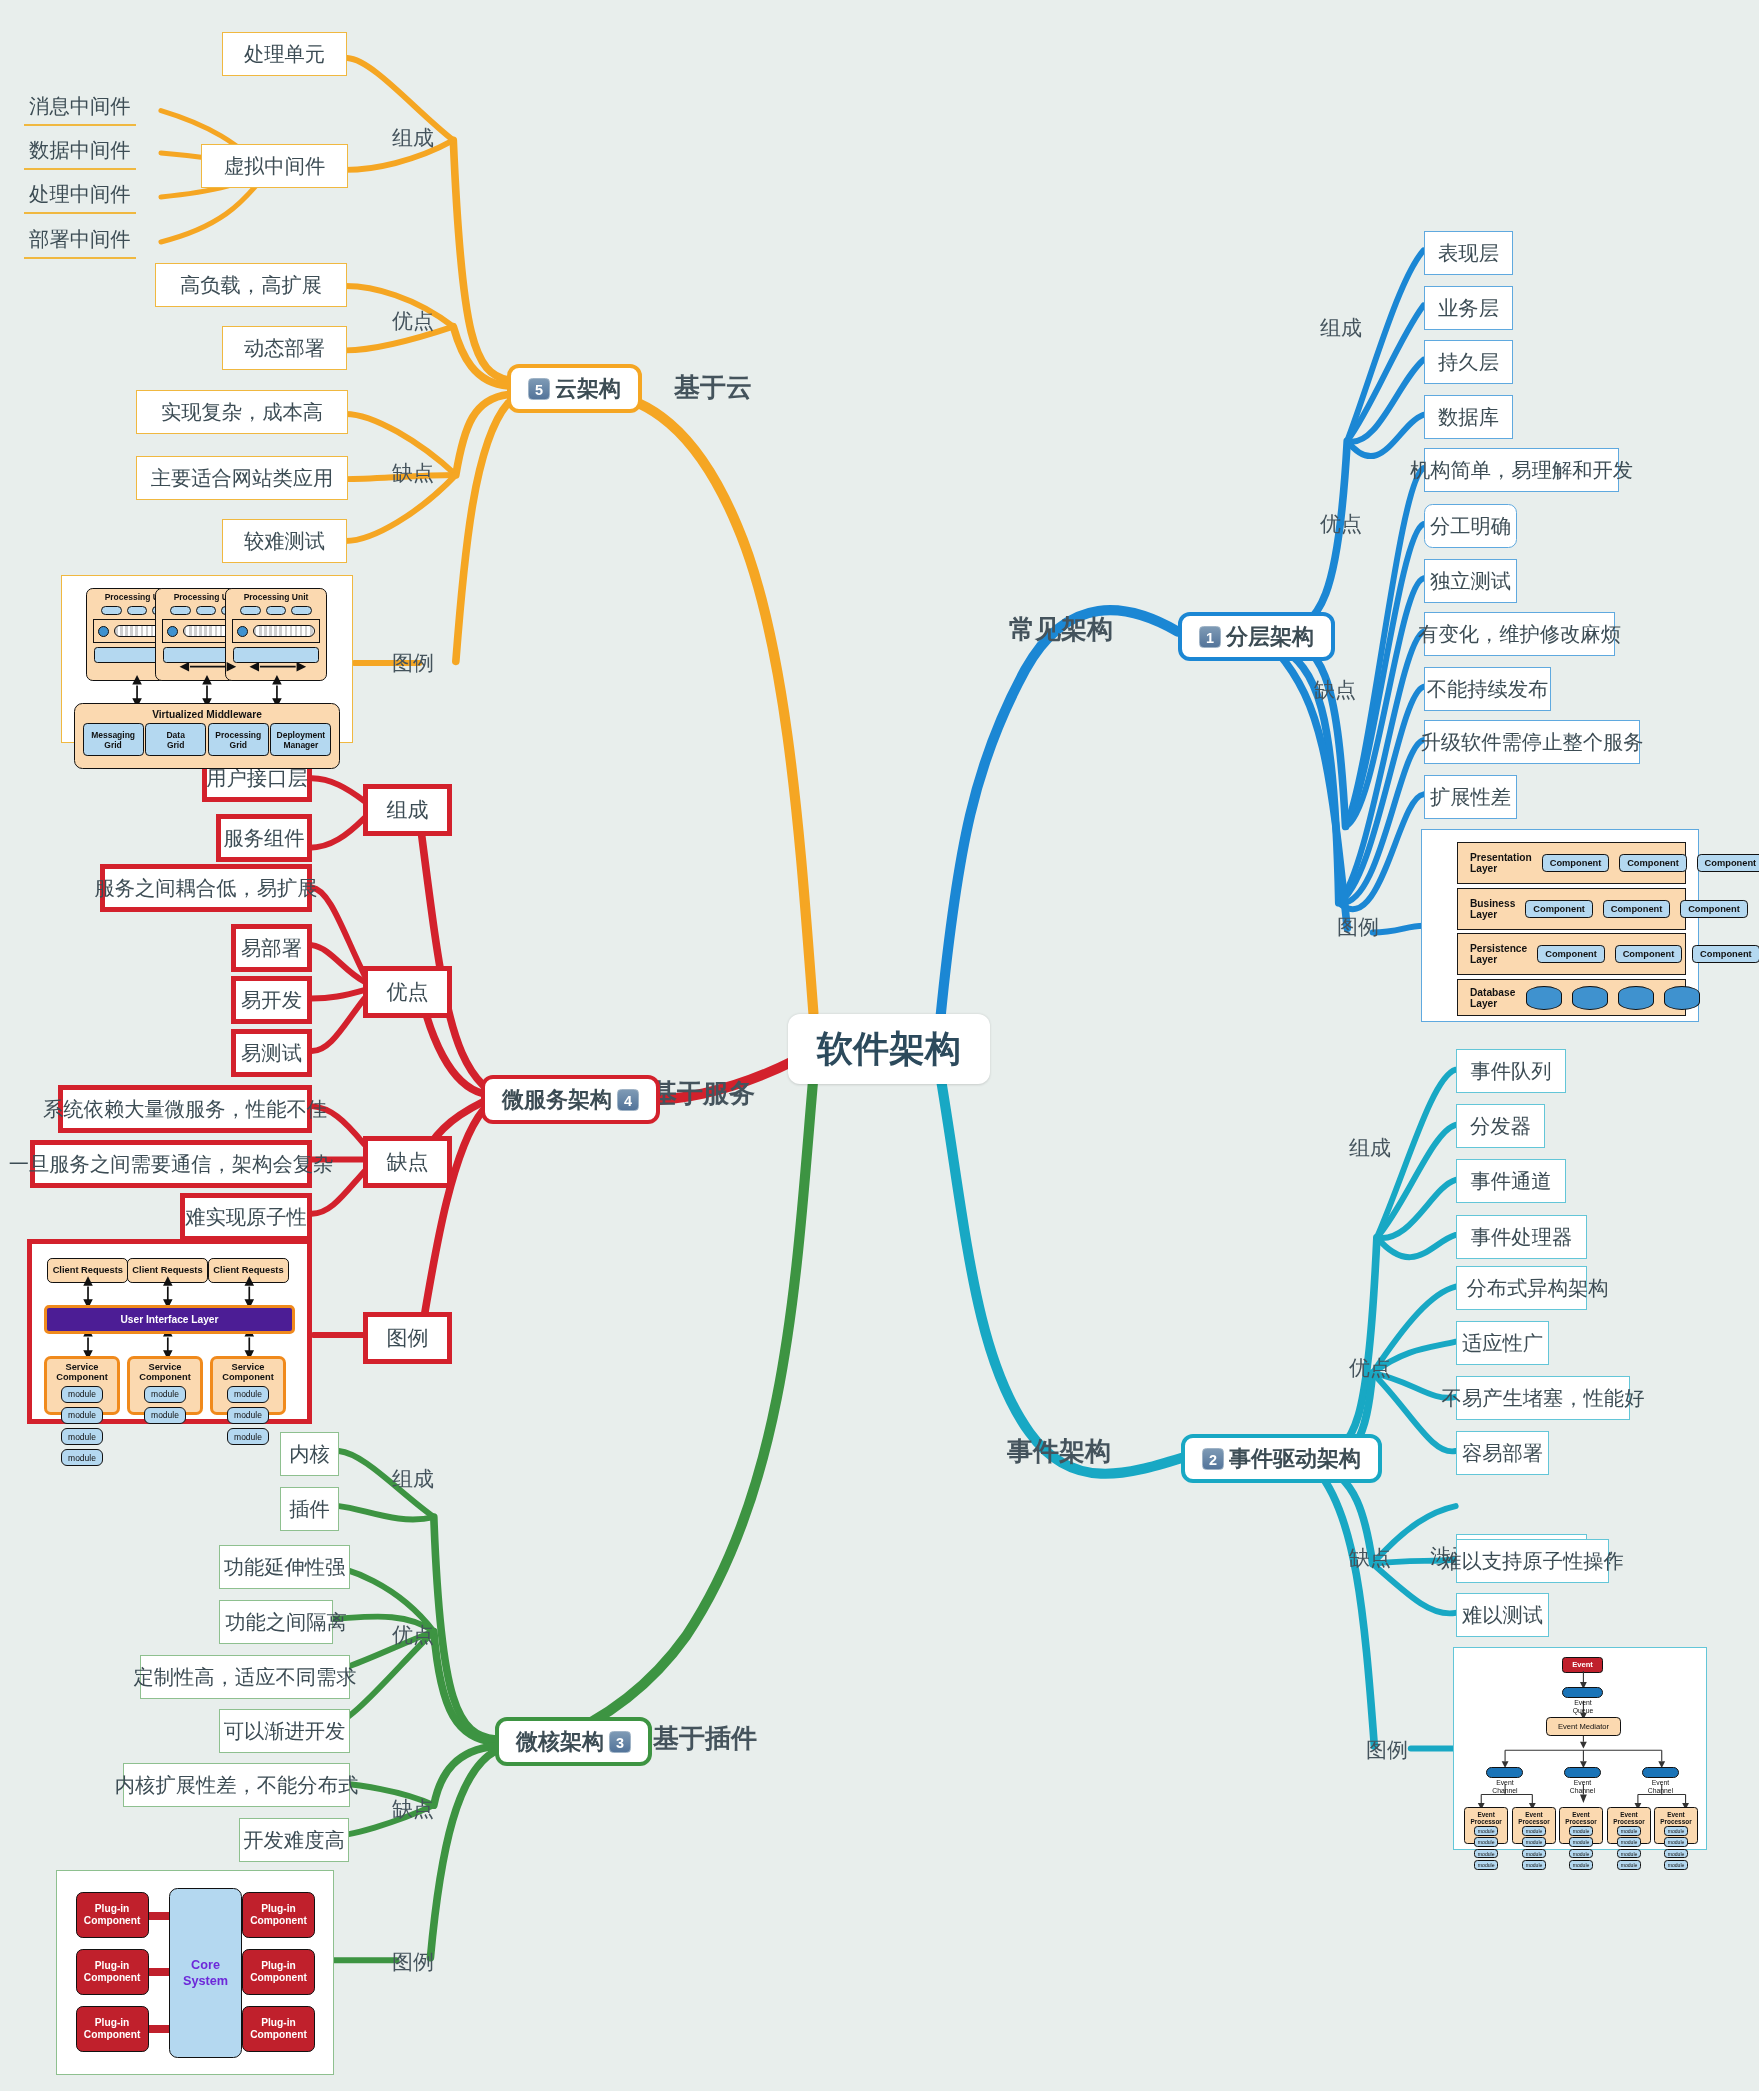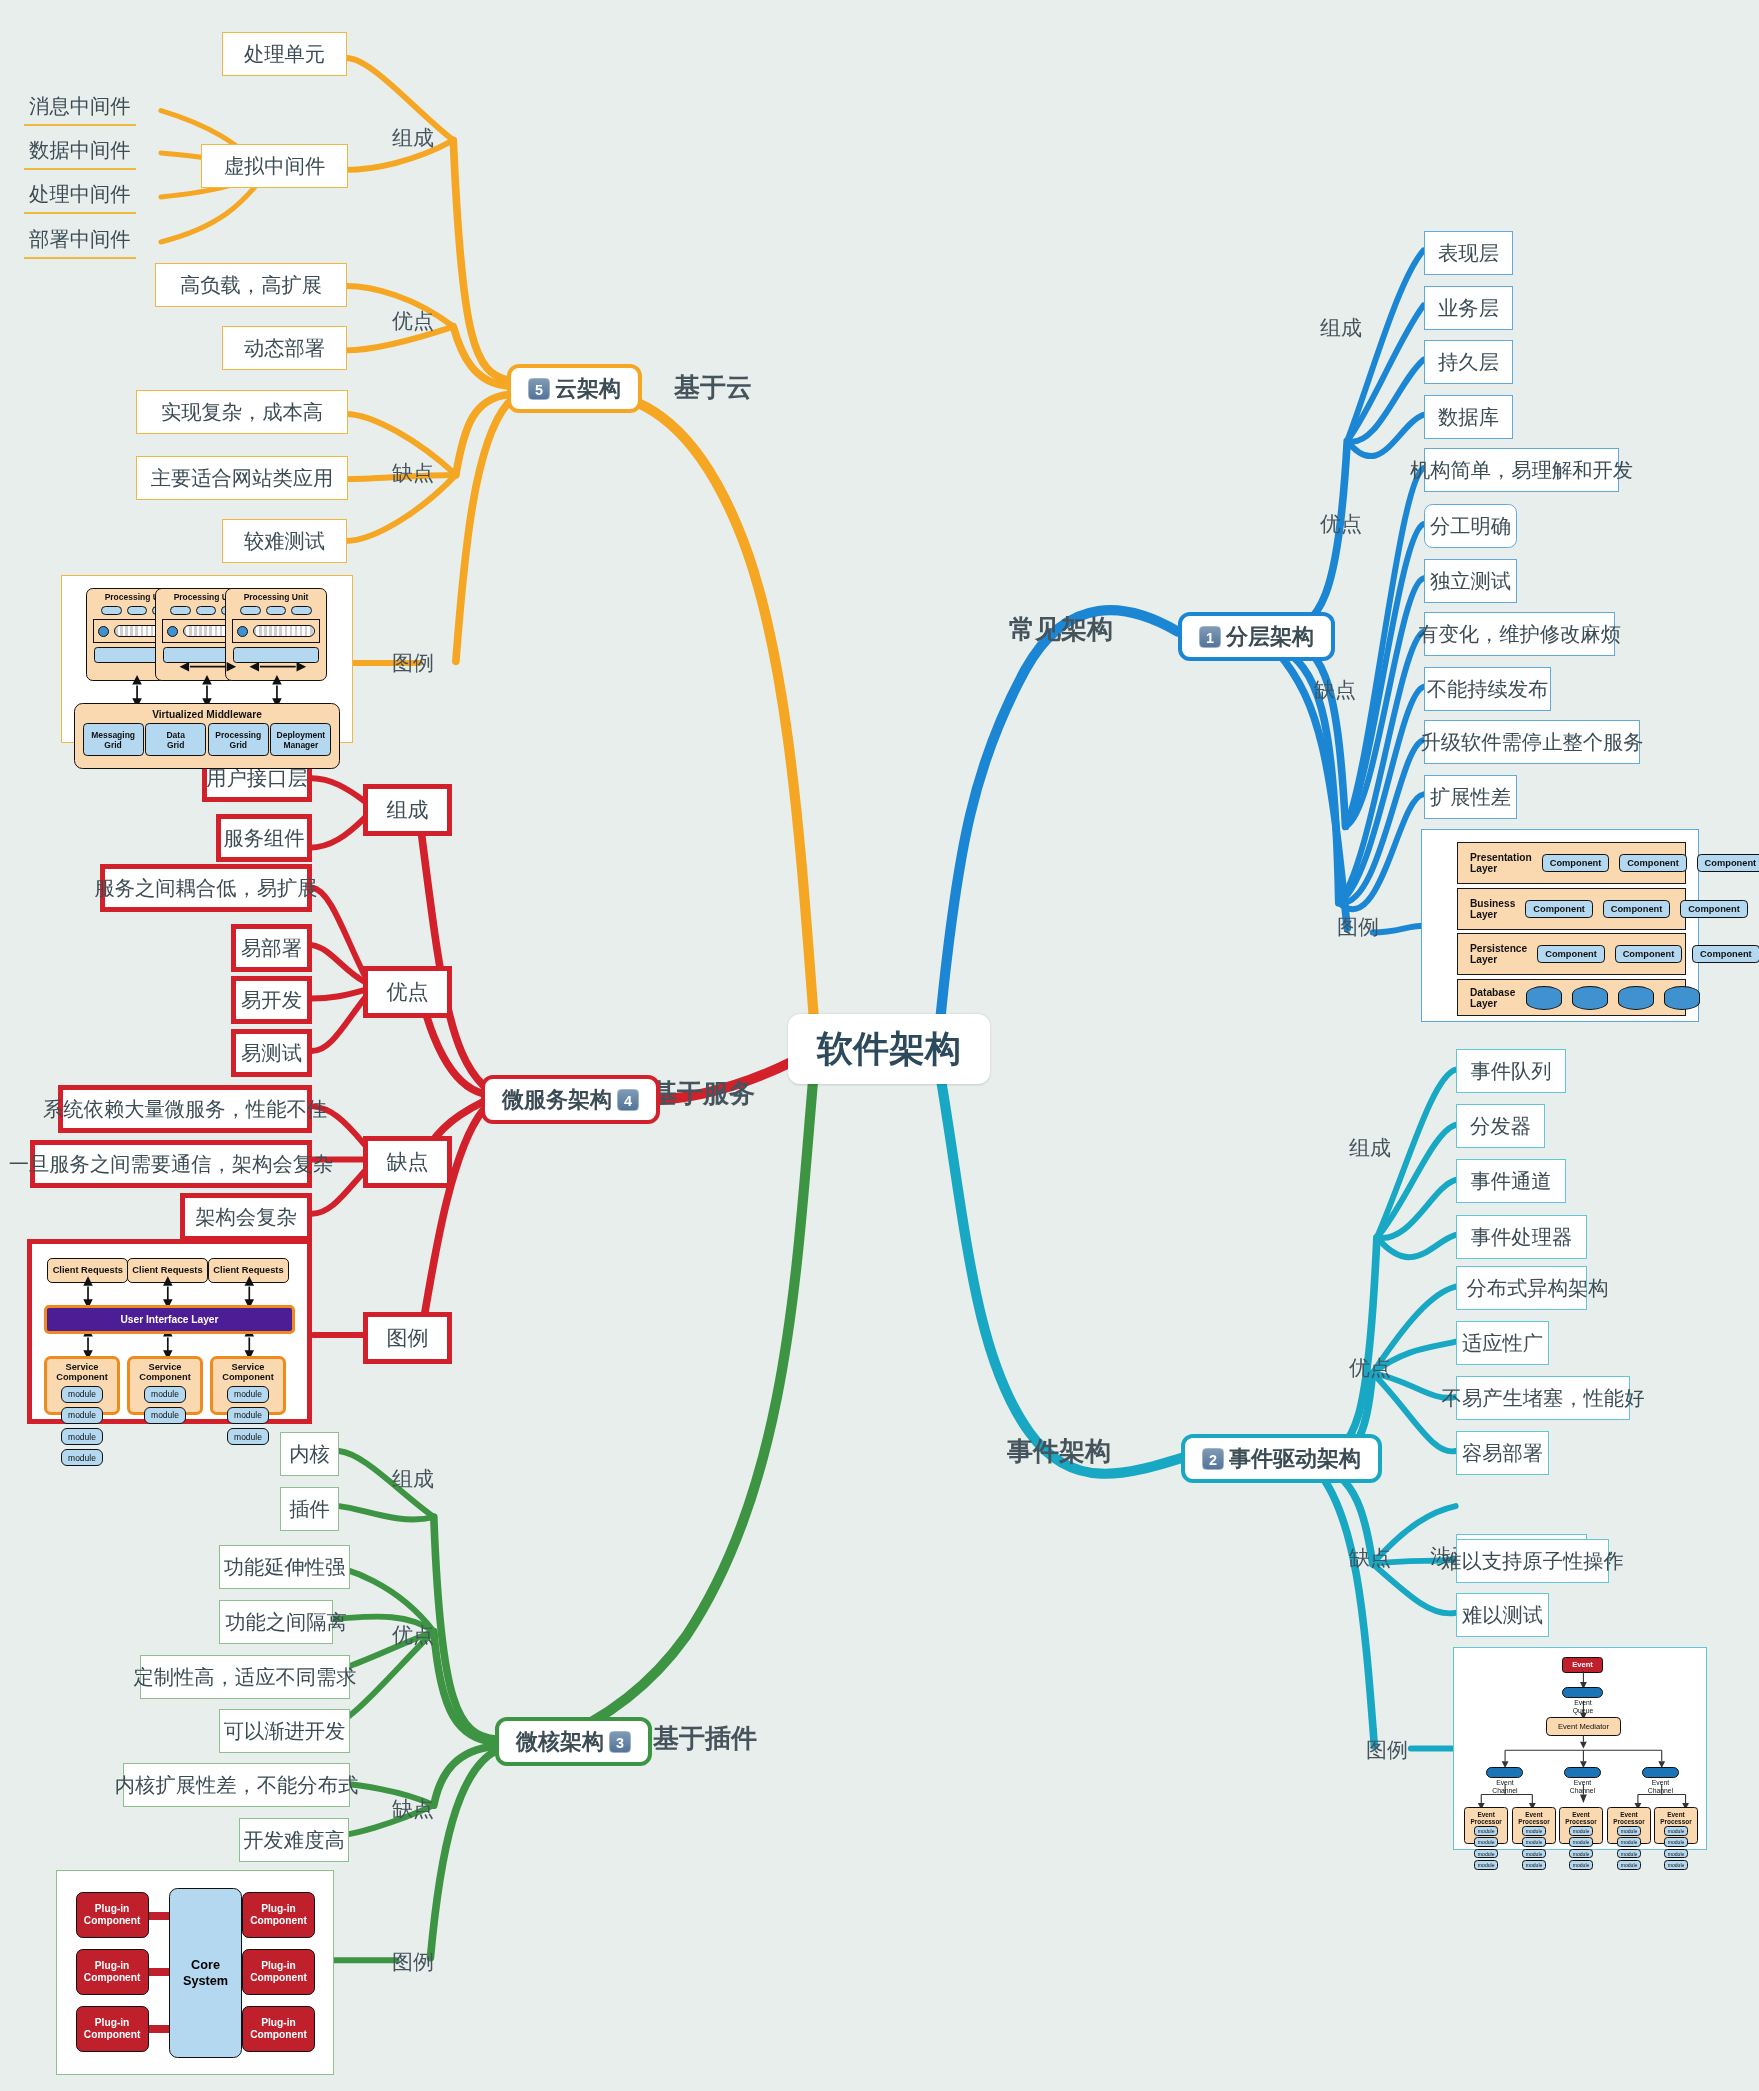--- a/index.html
+++ b/index.html
@@ -112,21 +112,21 @@
   .sc .mods { display:flex; flex-wrap:wrap; gap:4.2px; justify-content:center; padding:0 5.1px 5.1px; }
   .mod { background:#b4d8f0; border:0.8px solid #111; border-radius:6px; font-size:8.5px;
          padding:2.5px 6px; color:#111; }
 
   
   .plug { position:absolute; width:73px; height:46px; background:#c0202c; border:1.7px solid #111;
           border-radius:6.8px; color:#fff; font-size:10.2px; font-weight:bold; line-height:1.2;
           display:flex; align-items:center; justify-content:center; text-align:center; }
   .core { position:absolute; background:#b4d8f0; border:1.7px solid #111; border-radius:8.5px;
           font-size:12.7px; font-weight:bold; text-align:center; line-height:1.3;
-          display:flex; align-items:center; justify-content:center; color:#000000; }
+          display:flex; align-items:center; justify-content:center; color:#6d28d9; }
   .wire { position:absolute; background:#c0202c; height:7.6px; }
 
   
   .ev { position:absolute; background:#c0202c; border:0.8px solid #111; border-radius:3.4px;
         color:#fff; font-size:7.6px; font-weight:bold; text-align:center; padding:2.5px 0; }
   .queue { position:absolute; height:11px; background:#1a74b8; border:0.8px solid #111; border-radius:6px; }
   .qlbl { position:absolute; font-size:6.8px; text-align:center; line-height:1.15; color:#111; }
   .med { position:absolute; background:#fbd9b0; border:0.8px solid #111; border-radius:4.2px;
          font-size:7.6px; text-align:center; padding:4.2px 0; color:#111; }
   .epz { position:absolute; background:#fbd9b0; border:0.8px solid #111; border-radius:3.4px; }
@@ -486,21 +486,21 @@
 <div class="leaf red center" style="left:202px; top:754px; width:110px;">用户接口层</div>
 <div class="leaf red center" style="left:216px; top:814px; width:96px;">服务组件</div>
 
 <div class="leaf red center" style="left:100px; top:864px; width:212px;">服务之间耦合低，易扩展</div>
 <div class="leaf red center" style="left:231px; top:924px; width:81px;">易部署</div>
 <div class="leaf red center" style="left:231px; top:976px; width:81px;">易开发</div>
 <div class="leaf red center" style="left:231px; top:1029px; width:81px;">易测试</div>
 
 <div class="leaf red center" style="left:58px; top:1085px; width:254px;">系统依赖大量微服务，性能不佳</div>
 <div class="leaf red center" style="left:30px; top:1140px; width:282px;">一旦服务之间需要通信，架构会复杂</div>
-<div class="leaf red center" style="left:180px; top:1193px; width:132px;">架构会复杂</div>
+<div class="leaf red center" style="left:180px; top:1193px; width:132px;">难实现原子性</div>
 
 <div class="figframe red" style="left:27px; top:1239px; width:285px; height:185px;">
   <div class="cr" style="left:15.3px;  top:13.6px;">Client Requests</div>
   <div class="cr" style="left:95px; top:13.6px;">Client Requests</div>
   <div class="cr" style="left:176px; top:13.6px;">Client Requests</div>
   <svg style="position:absolute; inset:0; width:100%; height:100%;" viewBox="0 0 324 206" width="275" height="175">
     <g stroke="#111" stroke-width="2" fill="#111">
       <path d="M66 50 L66 66"></path>
           <polygon points="62,48 70,48 66,40"></polygon>
           <polygon points="62,66 70,66 66,74"></polygon>

